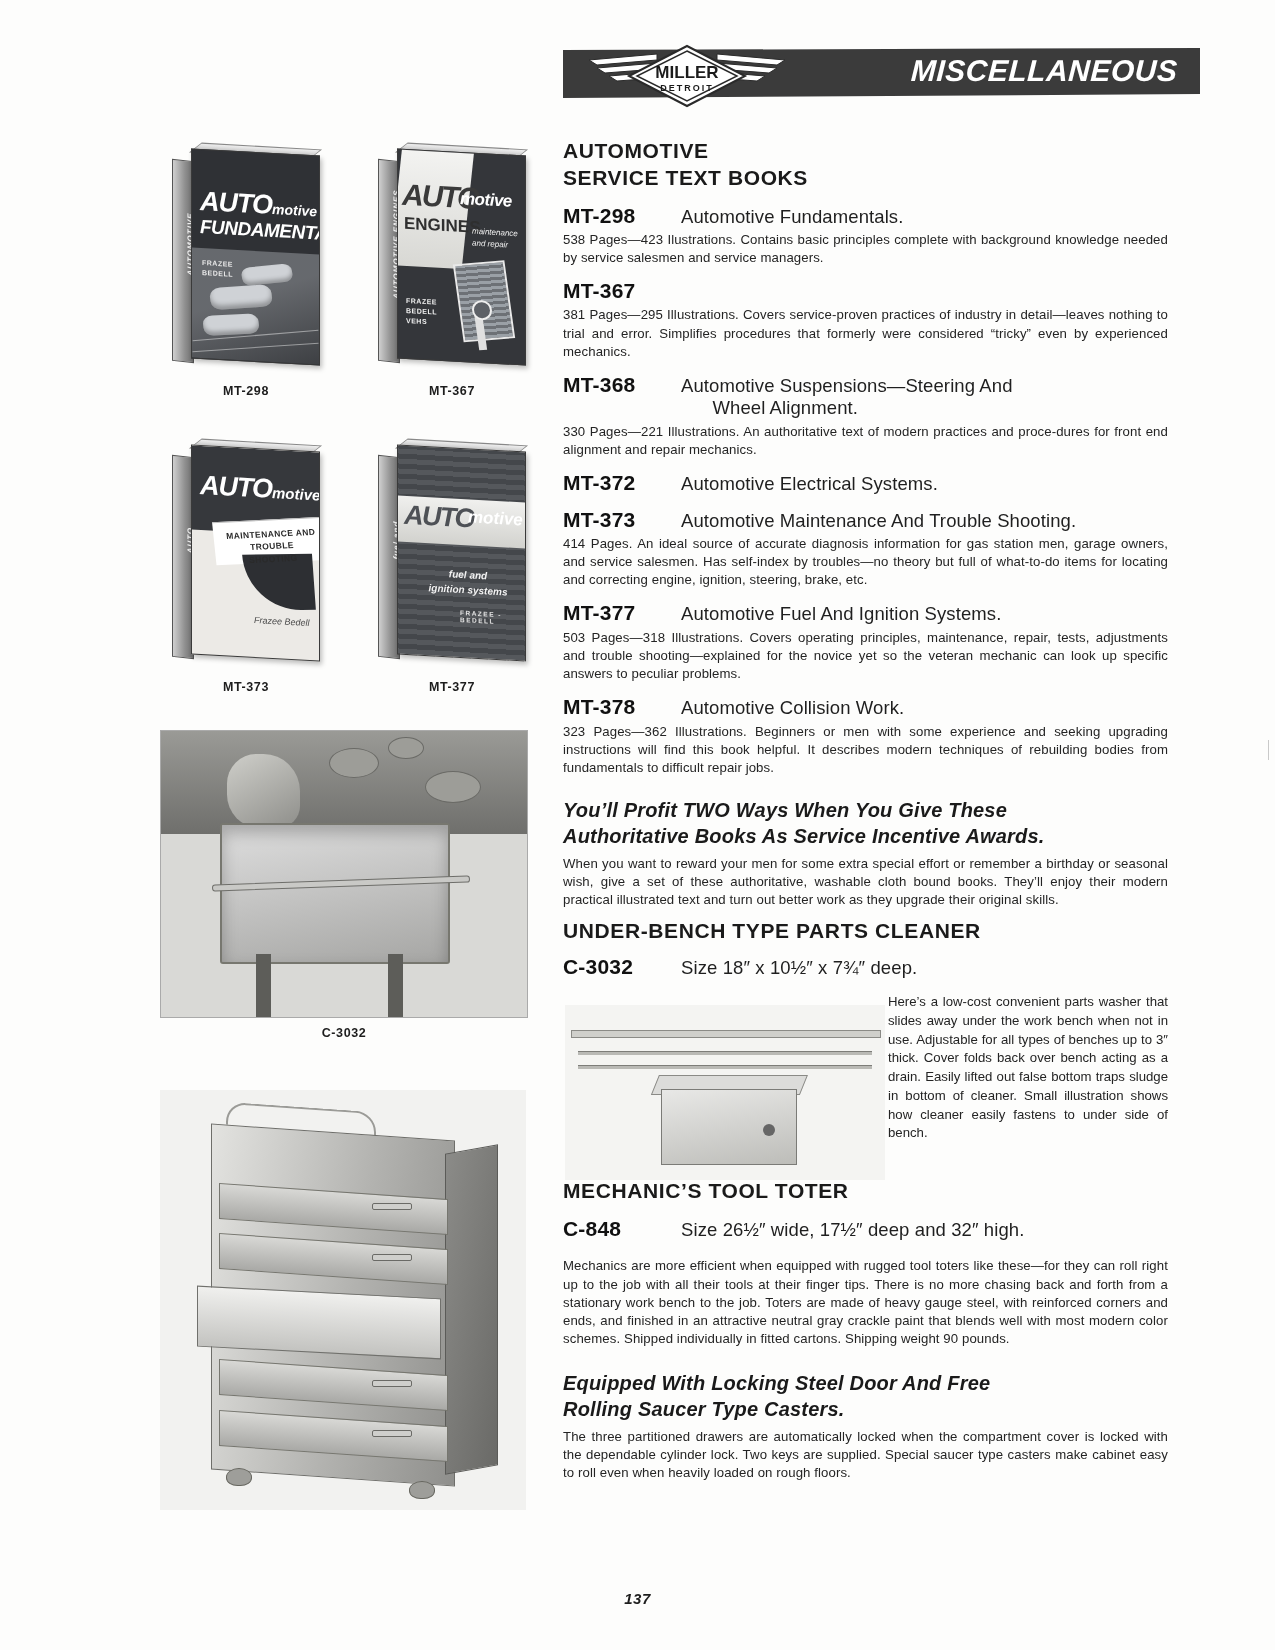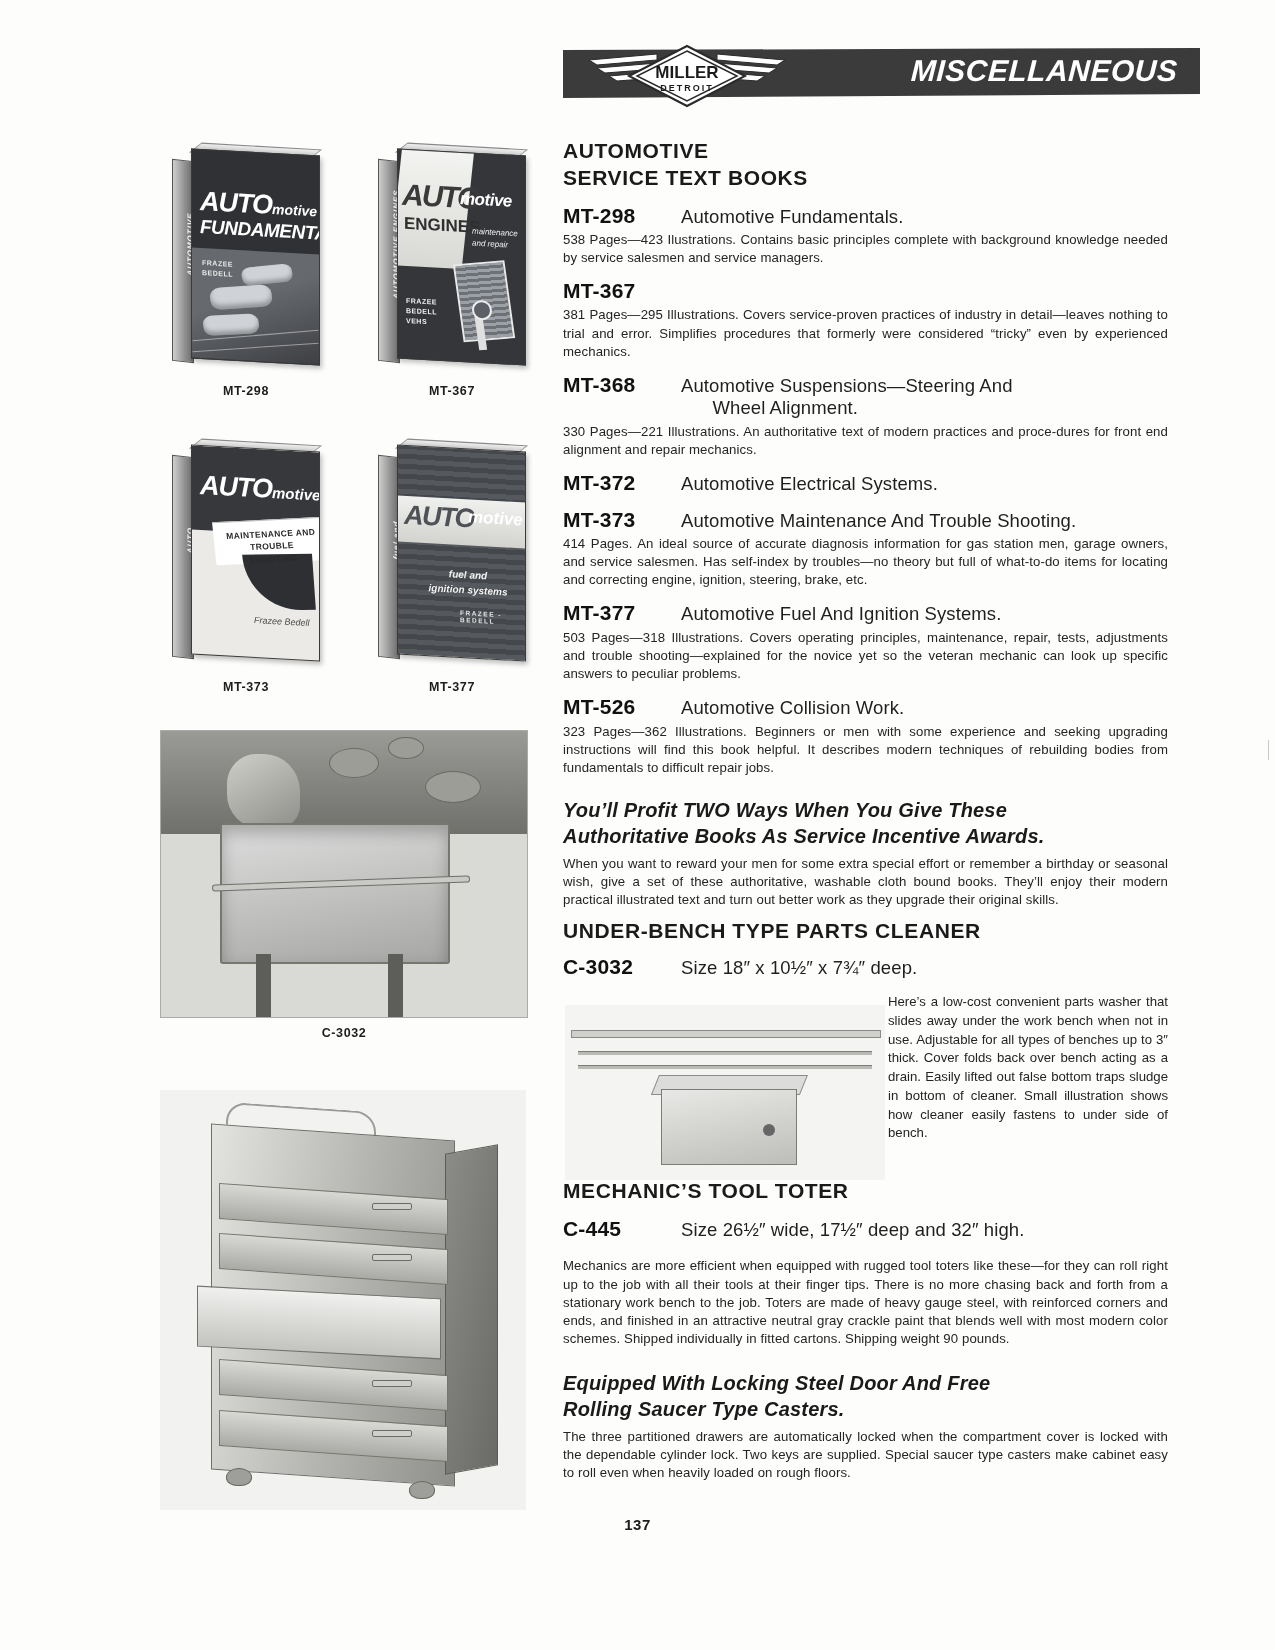--- a/index.html
+++ b/index.html
@@ -612,21 +612,21 @@
     </div>
     <p class="body">414 Pages. An ideal source of accurate diagnosis information for gas station men, garage owners, and service salesmen. Has self-index by troubles—no theory but full of what-to-do items for locating and correcting engine, ignition, steering, brake, etc.</p>
 
     <div class="item-head">
       <span class="item-code">MT-377</span>
       <span class="item-title">Automotive Fuel And Ignition Systems.</span>
     </div>
     <p class="body">503 Pages—318 Illustrations. Covers operating principles, maintenance, repair, tests, adjustments and trouble shooting—explained for the novice yet so the veteran mechanic can look up specific answers to peculiar problems.</p>
 
     <div class="item-head">
-      <span class="item-code">MT-526</span>
+      <span class="item-code">MT-378</span>
       <span class="item-title">Automotive Collision Work.</span>
     </div>
     <p class="body">323 Pages—362 Illustrations. Beginners or men with some experience and seeking upgrading instructions will find this book helpful. It describes modern techniques of rebuilding bodies from fundamentals to difficult repair jobs.</p>
 
     <h3 class="ital" style="margin-top:20px; white-space:pre-line;">You’ll Profit TWO Ways When You Give These
 Authoritative Books As Service Incentive Awards.</h3>
     <p class="body" style="margin-top:6px;">When you want to reward your men for some extra special effort or remember a birthday or seasonal wish, give a set of these authoritative, washable cloth bound books. They’ll enjoy their modern practical illustrated text and turn out better work as they upgrade their original skills.</p>
   </div>
 
   <div class="col" style="top:918px;">
@@ -648,26 +648,26 @@
     </div>
   </div>
 
   <div class="col" style="left:888px; top:980px; width:280px;">
     <p class="narrow">Here’s a low-cost convenient parts washer that slides away under the work bench when not in use. Adjustable for all types of benches up to 3″ thick. Cover folds back over bench acting as a drain. Easily lifted out false bottom traps sludge in bottom of cleaner. Small illustration shows how cleaner easily fastens to under side of bench.</p>
   </div>
 
   <div class="col" style="top:1178px;">
     <h2 class="sec">MECHANIC’S  TOOL  TOTER</h2>
     <div class="item-head" style="margin-top:12px;">
-      <span class="item-code">C-445</span>
+      <span class="item-code">C-848</span>
       <span class="item-title">Size 26½″ wide, 17½″ deep and 32″ high.</span>
     </div>
     <p class="body" style="margin-top:16px;">Mechanics are more efficient when equipped with rugged tool toters like these—for they can roll right up to the job with all their tools at their finger tips. There is no more chasing back and forth from a stationary work bench to the job. Toters are made of heavy gauge steel, with reinforced corners and ends, and finished in an attractive neutral gray crackle paint that blends well with most modern color schemes. Shipped individually in fitted cartons. Shipping weight 90 pounds.</p>
     <h3 class="ital" style="margin-top:22px; white-space:pre-line;">Equipped With Locking Steel Door And Free
 Rolling Saucer Type Casters.</h3>
     <p class="body" style="margin-top:6px;">The three partitioned drawers are automatically locked when the compartment cover is locked with the dependable cylinder lock. Two keys are supplied. Special saucer type casters make cabinet easy to roll even when heavily loaded on rough floors.</p>
   </div>
 
   <div class="rule-right"></div>
 
-  <div class="pageno" style="top:1516px;">137</div>
+  <div class="pageno" style="top:1590px;font-style:italic;">137</div>
 
 </div>
 
 </body></html>

